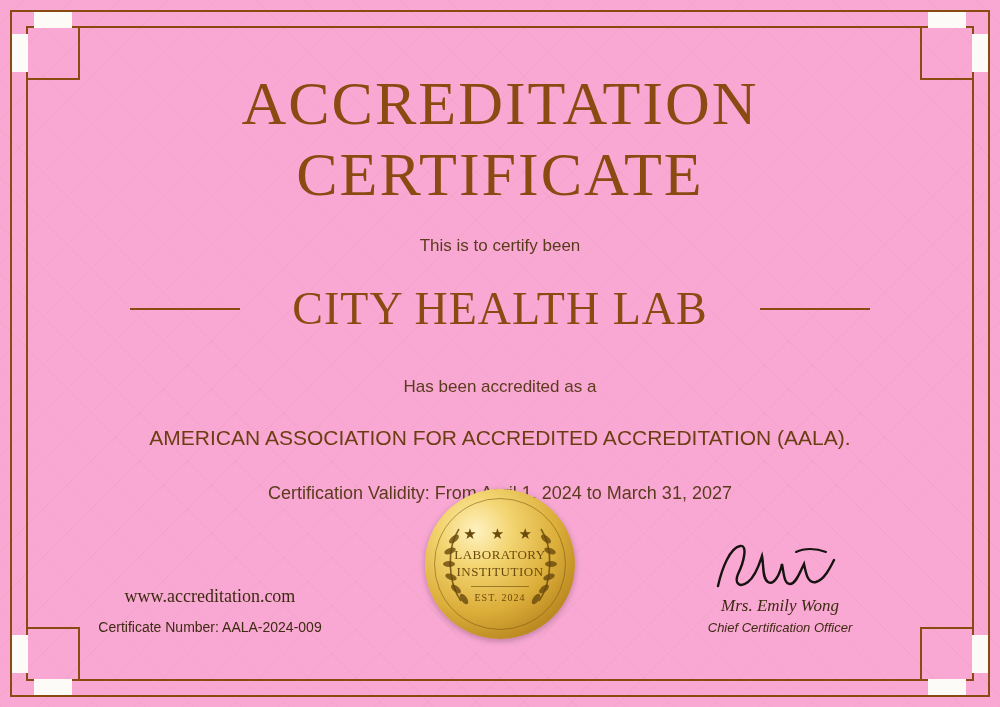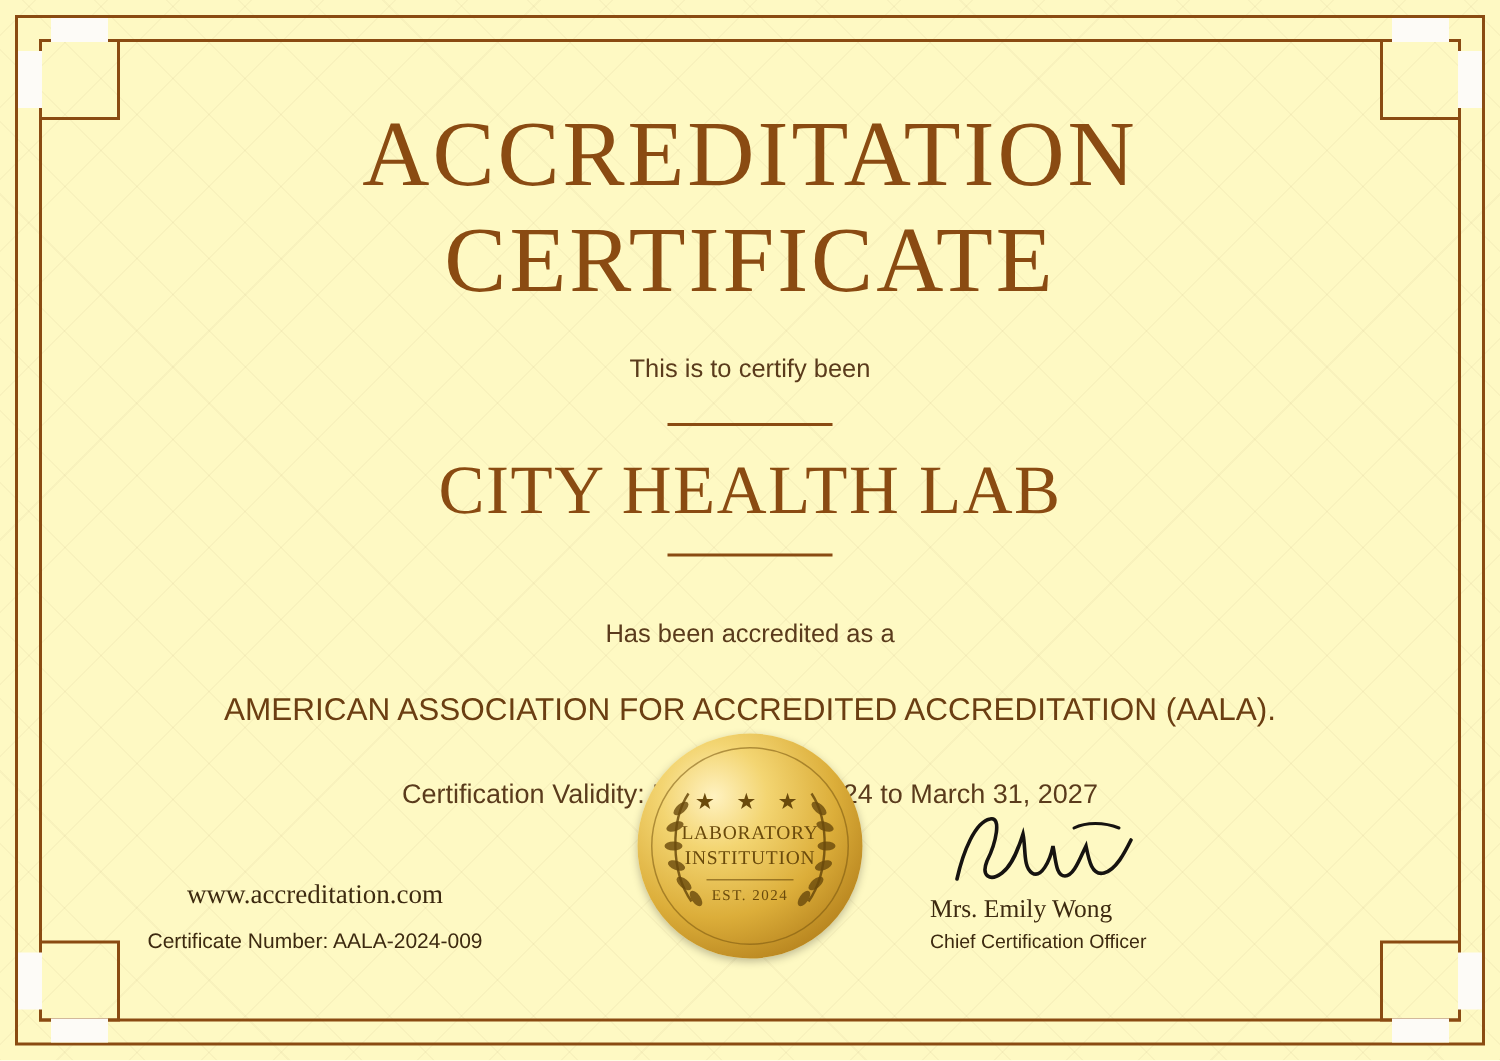--- a/index.html
+++ b/index.html
@@ -6,21 +6,21 @@
   html, body {
     margin: 0; padding: 0;
     width: 1000px; height: 707px;
     background: #ffffff;
     font-family: "Liberation Sans", sans-serif;
   }
   #certificate {
     position: relative;
     width: 1000px;
     height: 707px;
-    background: #fef9c3;
+    background: #f9a8d4;
     overflow: hidden;
   }
   
   #watermark {
     position: absolute;
     inset: 0;
     background-image:
       repeating-linear-gradient(45deg, rgba(150,120,80,0.055) 0 1px, transparent 1px 34px),
       repeating-linear-gradient(-45deg, rgba(150,120,80,0.055) 0 1px, transparent 1px 34px);
     pointer-events: none;
@@ -83,21 +83,20 @@
     color: #5a3b1c;
     font-family: "Liberation Sans", sans-serif;
   }
 
   .recipient-row {
     margin-top: 26px;
     display: flex;
     align-items: center;
     justify-content: center;
     gap: 16px;
-    flex-direction: column;
   }
   .rule {
     height: 2px;
     background: #8a4b12;
     width: 110px;
   }
   .recipient {
     font-family: "Liberation Serif", serif;
     font-size: 46px;
     color: #8a4b12;
@@ -144,22 +143,23 @@
     font-family: "Liberation Serif", serif;
     margin-bottom: 12px;
     color: #3d2a10;
   }
   .cert-num {
     font-size: 14px;
     color: #3d2a10;
   }
   .footer-right {
     width: 320px;
-    text-align: left;
+    text-align: center;
     position: relative;
+    font-style: italic;
   }
   .signature {
     height: 56px;
     margin-bottom: 2px;
   }
   .signer-name {
     font-size: 17px;
     color: #3d2a10;
     font-family: "Liberation Serif", serif;
   }

